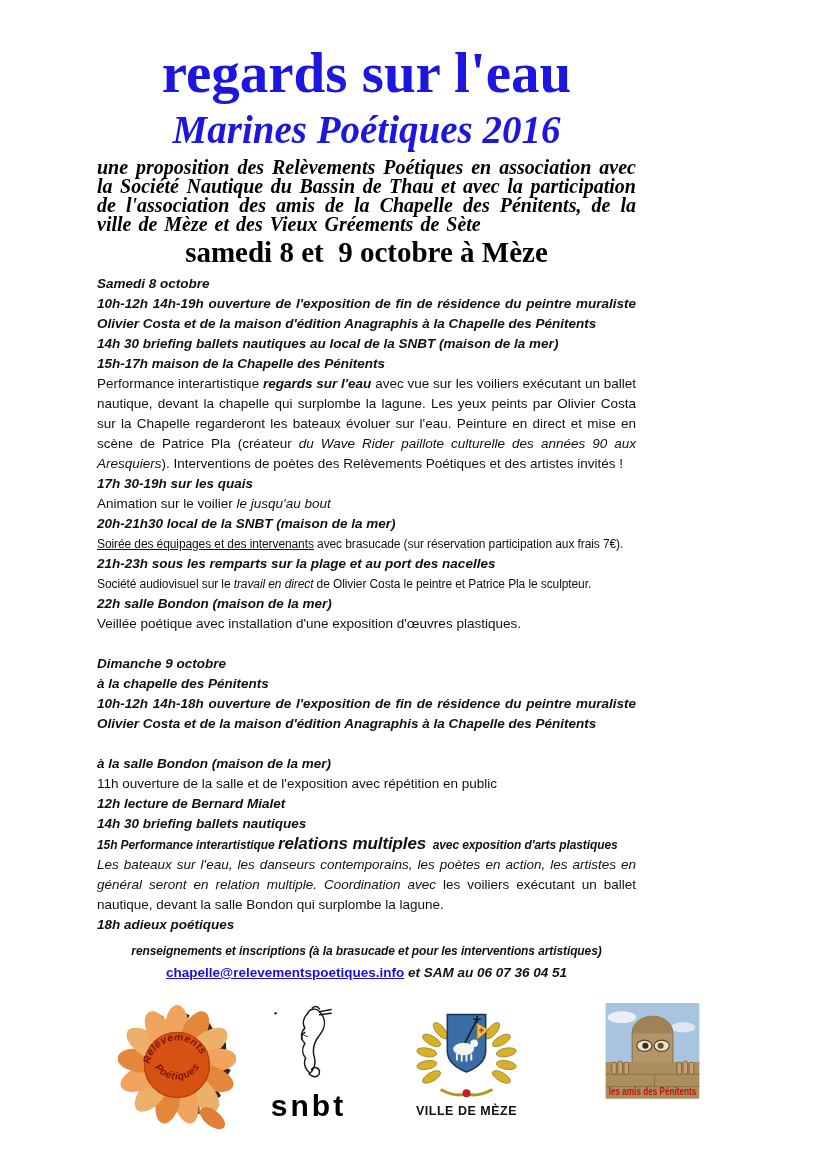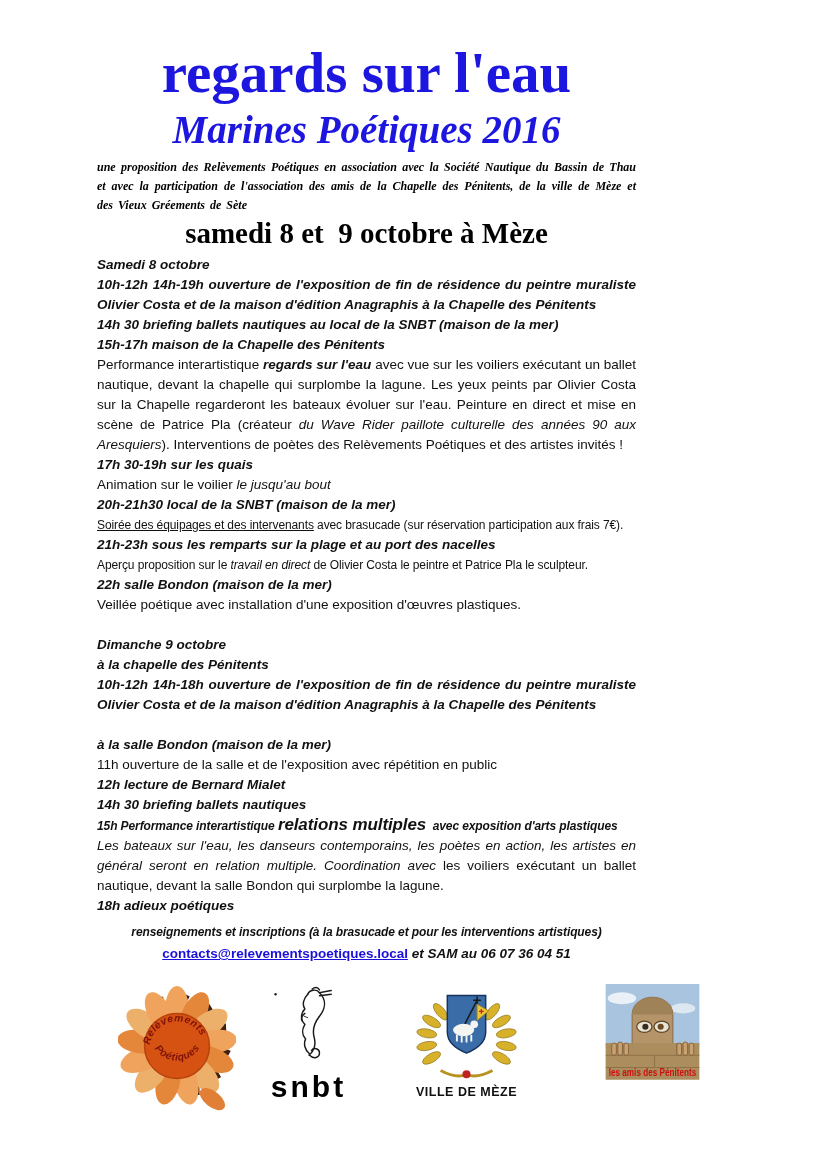--- a/index.html
+++ b/index.html
@@ -5,21 +5,21 @@
   html,body{margin:0;padding:0;background:#ffffff;}
   .page{position:relative;width:722px;height:1169px;background:#fff;overflow:hidden;
         font-family:"Liberation Sans",sans-serif;color:#111;}
   .content{padding:42px 86px 0 97px;}
 
   h1.title{margin:0;text-align:center;font-family:"Liberation Serif",serif;
            font-weight:bold;font-size:57px;line-height:62px;color:#1c16df;}
   h2.subtitle{margin:4px 0 6px;text-align:center;font-family:"Liberation Serif",serif;
            font-weight:bold;font-style:italic;font-size:39px;line-height:44px;color:#1c16df;}
   .intro{margin:6px 0 2px;font-family:"Liberation Serif",serif;font-weight:bold;
-         font-style:italic;font-size:12px;line-height:19px;text-align:justify;
+         font-style:italic;font-size:20px;line-height:19px;text-align:justify;
          word-spacing:2px;color:#000;}
   .date-heading{margin:2px 0 5px;text-align:center;font-family:"Liberation Serif",serif;
          font-weight:bold;font-size:29px;line-height:33px;white-space:pre;color:#000;}
 
   .schedule{font-size:13.5px;line-height:20px;}
   .line{white-space:pre;}
   .line.para{white-space:normal;text-align:justify;}
   .line.tight{font-size:12px;letter-spacing:-0.1px;}
   .line.blank{height:20px;}
   .line.center{text-align:center;}
@@ -54,40 +54,40 @@
         <div class="line"><span class="b">Samedi 8 octobre</span></div>
         <div class="line para"><span class="b">10h-12h 14h-19h ouverture de l'exposition de fin de résidence du peintre muraliste Olivier Costa et de la maison d'édition Anagraphis à la Chapelle des Pénitents</span></div>
         <div class="line"><span class="b">14h 30 briefing ballets nautiques au local de la SNBT (maison de la mer)</span></div>
         <div class="line"><span class="b">15h-17h maison de la Chapelle des Pénitents</span></div>
         <div class="line para"><span class="">Performance interartistique </span><span class="b">regards sur l'eau</span><span class=""> avec vue sur les voiliers exécutant un ballet nautique, devant la chapelle qui surplombe la lagune. Les yeux peints par Olivier Costa sur la Chapelle regarderont les bateaux évoluer sur l'eau. Peinture en direct et mise en scène de Patrice Pla (créateur </span><span class="i">du Wave Rider paillote culturelle des années 90 aux Aresquiers</span><span class="">). Interventions de poètes des Relèvements Poétiques et des artistes invités !</span></div>
         <div class="line"><span class="b">17h 30-19h sur les quais</span></div>
         <div class="line"><span class="">Animation sur le voilier </span><span class="i">le jusqu'au bout</span></div>
         <div class="line"><span class="b">20h-21h30 local de la SNBT (maison de la mer)</span></div>
         <div class="line tight"><span class="u">Soirée des équipages et des intervenants</span><span class=""> avec brasucade (sur réservation participation aux frais 7€).</span></div>
         <div class="line"><span class="b">21h-23h sous les remparts sur la plage et au port des nacelles</span></div>
-        <div class="line tight"><span class="">Aperçu proposition sur le </span><span class="i">travail en direct</span><span class=""> de Olivier Costa le peintre et Patrice Pla le sculpteur.</span></div>
+        <div class="line tight"><span class="">Société audiovisuel sur le </span><span class="i">travail en direct</span><span class=""> de Olivier Costa le peintre et Patrice Pla le sculpteur.</span></div>
         <div class="line"><span class="b">22h salle Bondon (maison de la mer)</span></div>
         <div class="line"><span class="">Veillée poétique avec installation d'une exposition d'œuvres plastiques.</span></div>
         <div class="line blank"></div>
         <div class="line"><span class="b">Dimanche 9 octobre</span></div>
         <div class="line"><span class="b">à la chapelle des Pénitents</span></div>
         <div class="line para"><span class="b">10h-12h 14h-18h ouverture de l'exposition de fin de résidence du peintre muraliste Olivier Costa et de la maison d'édition Anagraphis à la Chapelle des Pénitents</span></div>
         <div class="line blank"></div>
         <div class="line"><span class="b">à la salle Bondon (maison de la mer)</span></div>
         <div class="line"><span class="">11h ouverture de la salle et de l'exposition avec répétition en public</span></div>
         <div class="line"><span class="b">12h lecture de Bernard Mialet</span></div>
         <div class="line"><span class="b">14h 30 briefing ballets nautiques</span></div>
         <div class="line tight"><span class="b">15h Performance interartistique </span><span class="big">relations multiples</span><span class="b">  avec exposition d'arts plastiques</span></div>
         <div class="line para"><span class="i">Les bateaux sur l'eau, les danseurs contemporains, les poètes en action, les artistes en général seront en relation multiple. Coordination avec</span><span class=""> les voiliers exécutant un ballet nautique, devant la salle Bondon qui surplombe la lagune.</span></div>
         <div class="line"><span class="b">18h adieux poétiques</span></div>
       </div>
 
     <div class="footer" id="footer-lines">
         <div class="line center tight"><span class="b">renseignements et inscriptions (à la brasucade et pour les interventions artistiques)</span></div>
-        <div class="line center"><span class="link">contacts@relevementspoetiques.local</span><span class="b"> et SAM au 06 07 36 04 51</span></div>
+        <div class="line center"><span class="link">chapelle@relevementspoetiques.info</span><span class="b"> et SAM au 06 07 36 04 51</span></div>
       </div>
 
     <div class="logos">
 
       <div class="logo logo-relevements">
         <svg width="118" height="128" viewBox="0 0 120 130">
           <g id="sf-squares">
               <rect x="104.02313536833694" y="65.3194819470432" width="9" height="9" transform="rotate(28 108.52313536833694 69.8194819470432)" fill="#42200d"></rect>
               <rect x="94.11252692672937" y="88.66741229095726" width="9" height="9" transform="rotate(58 98.61252692672937 93.16741229095726)" fill="#42200d"></rect>
               <rect x="73.85572307737968" y="103.93200887377259" width="9" height="9" transform="rotate(88 78.35572307737968 108.43200887377259)" fill="#42200d"></rect>

